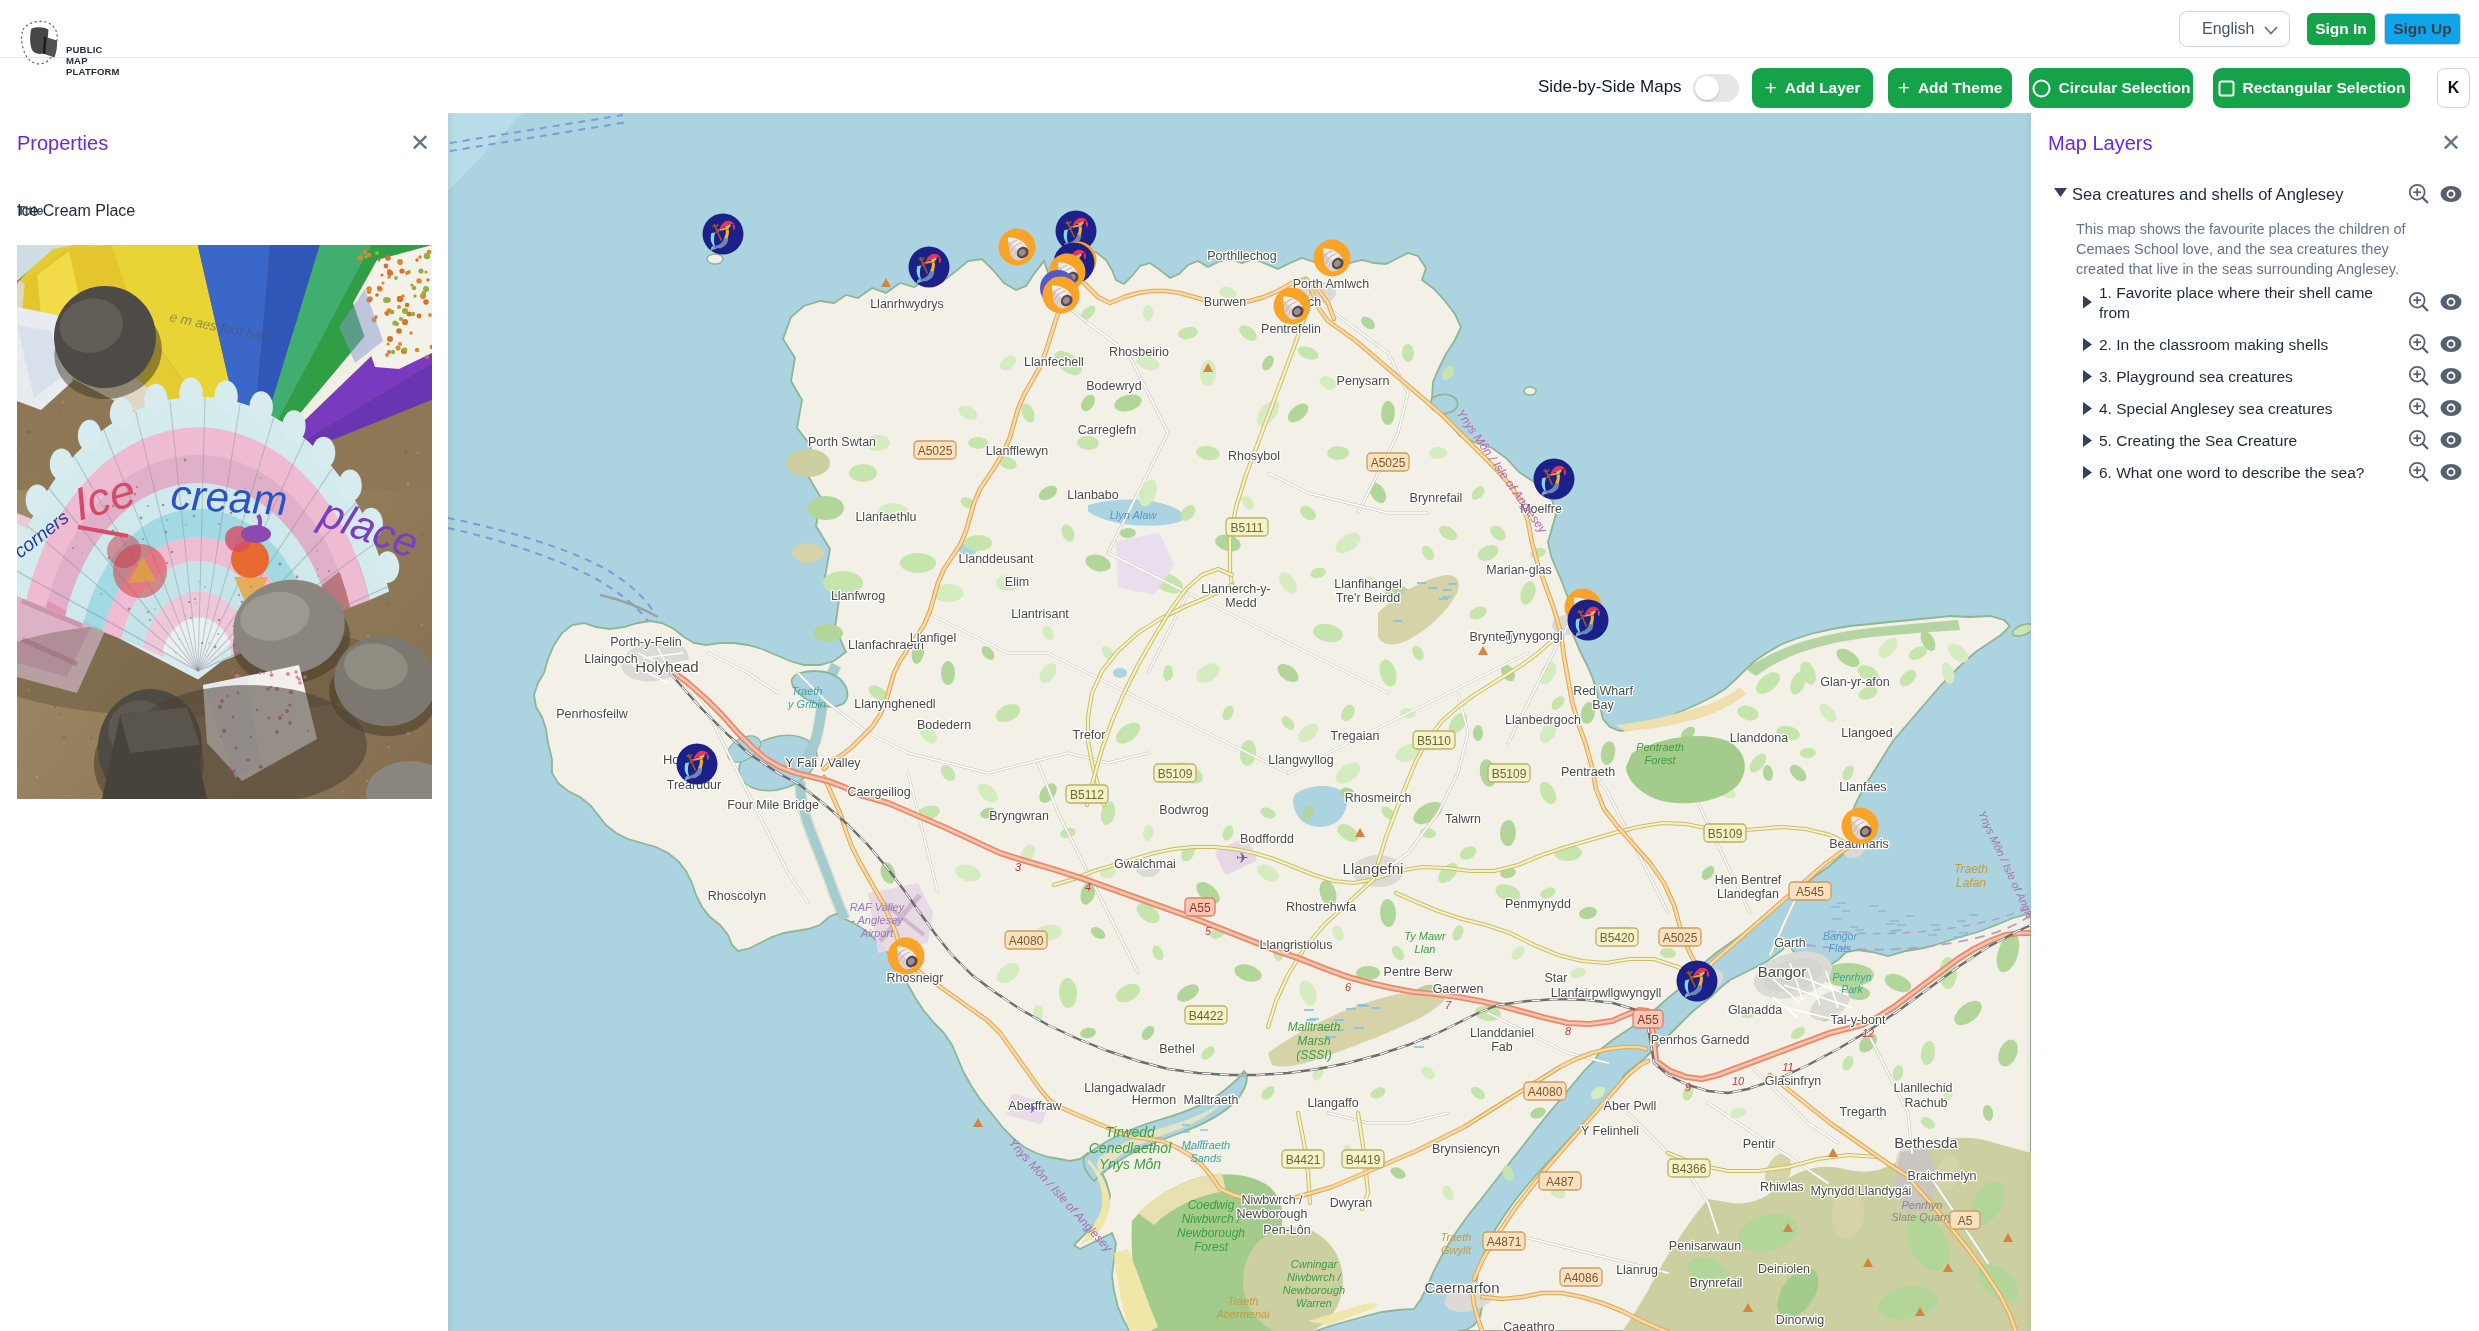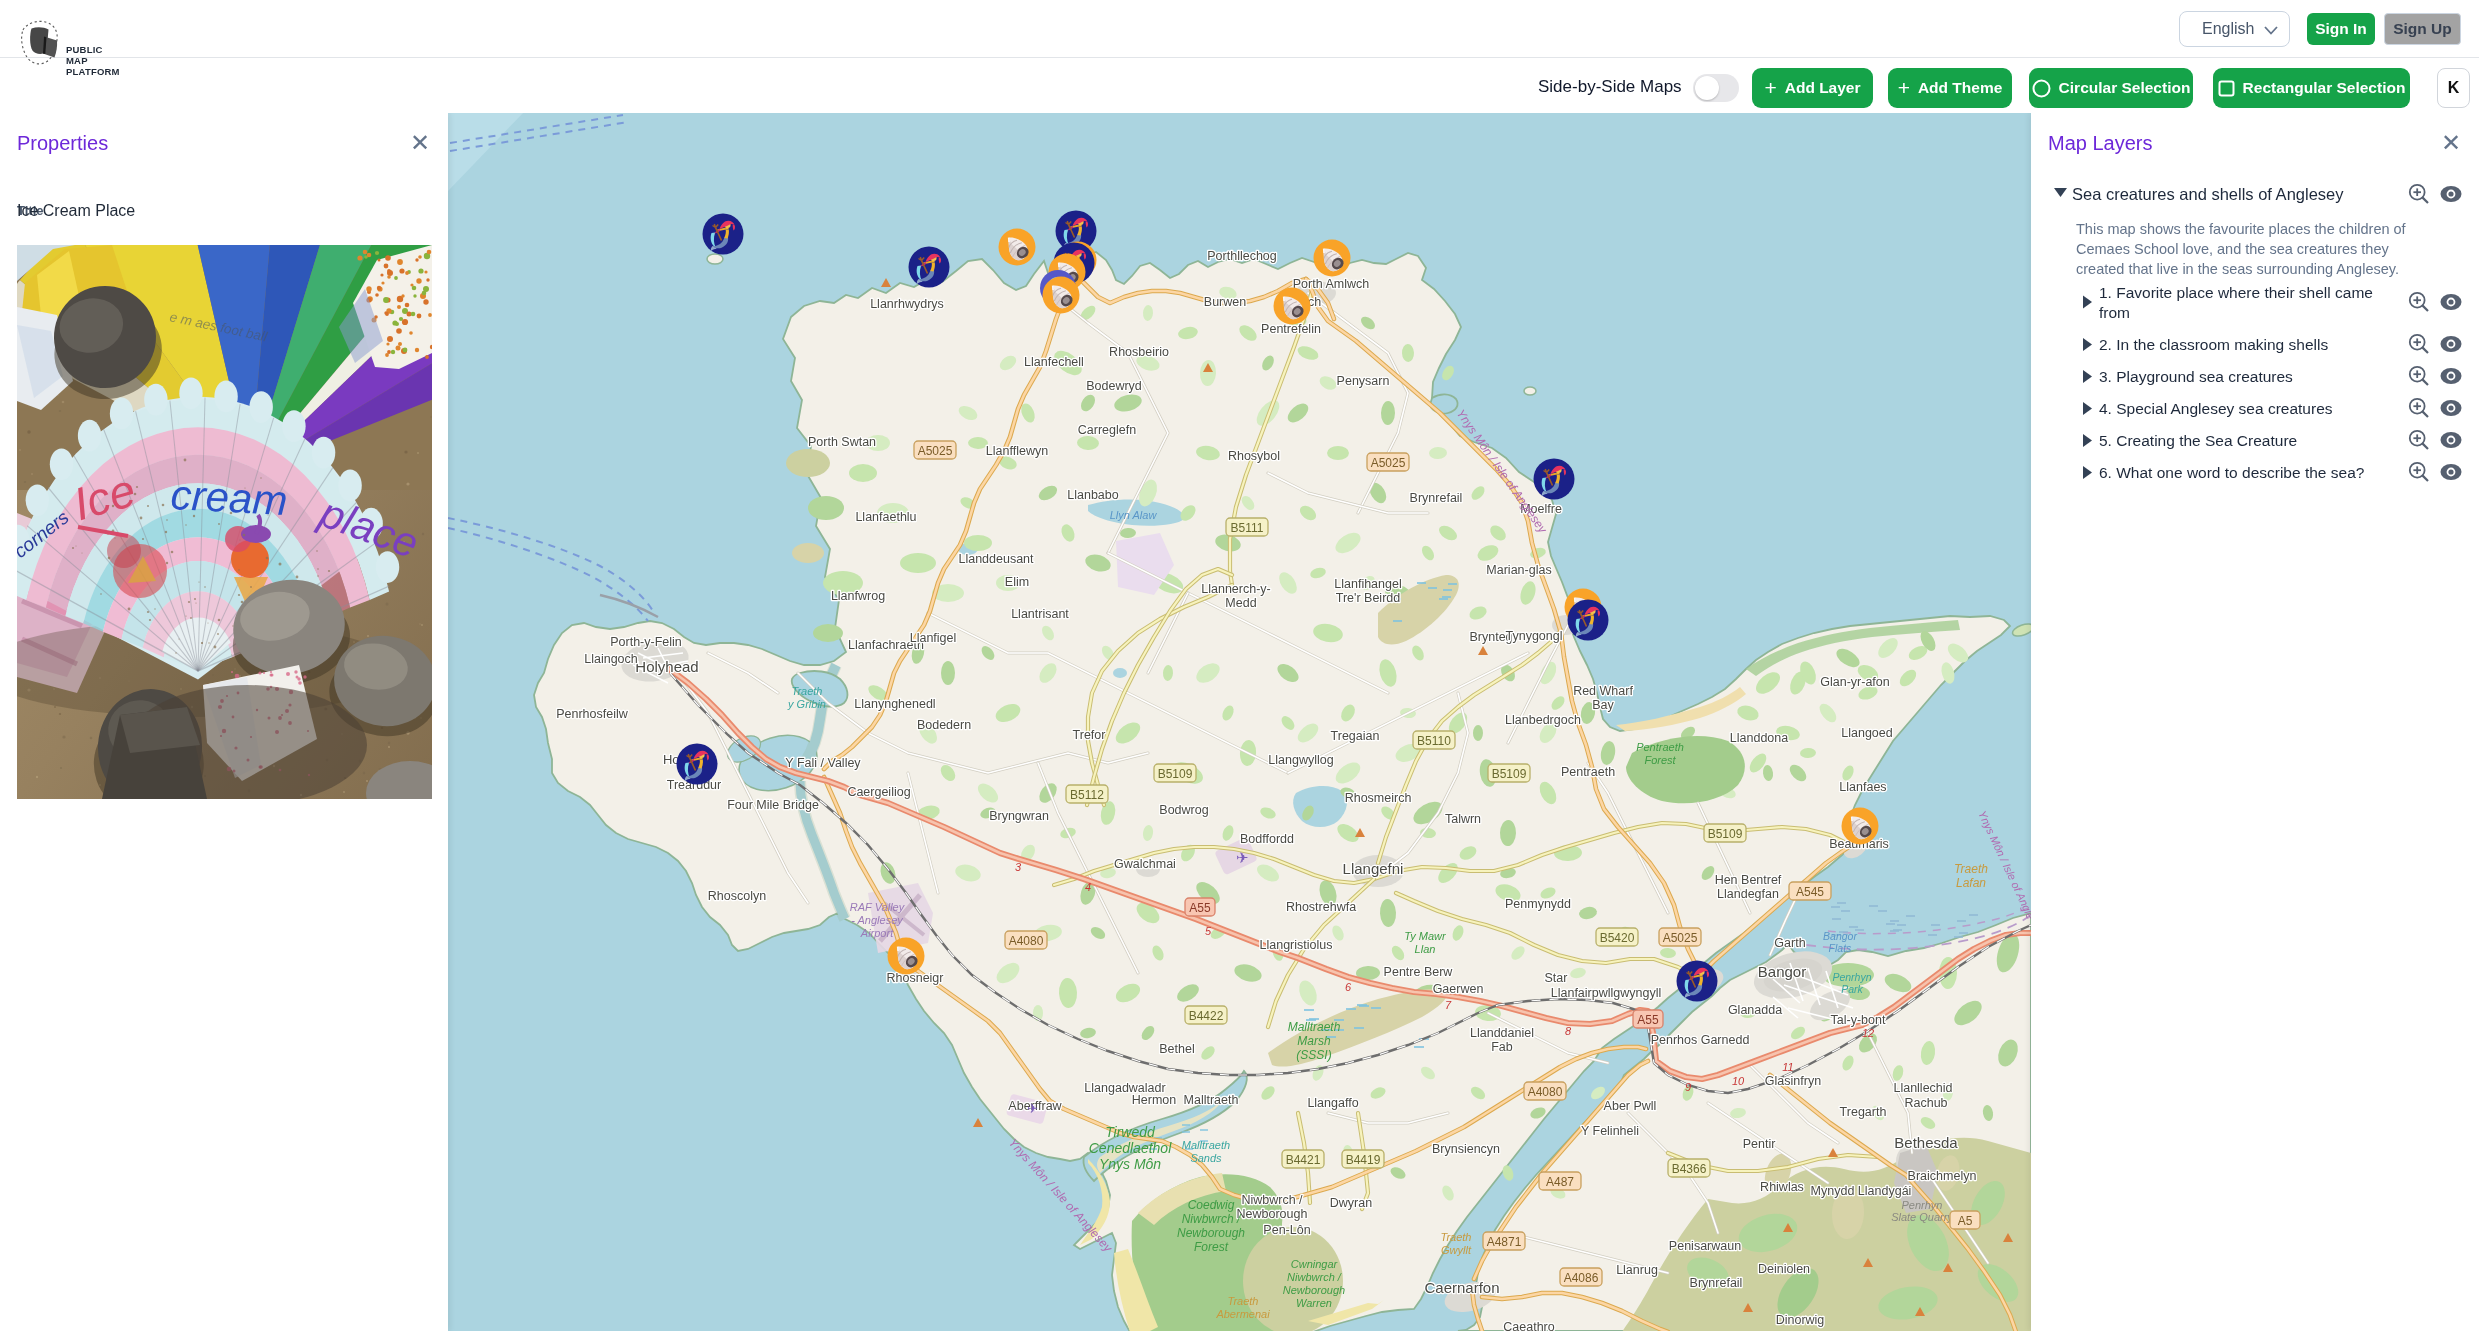--- a/index.html
+++ b/index.html
@@ -5,21 +5,21 @@
 * { margin:0; padding:0; box-sizing:border-box; }
 html,body { width:2479px; height:1331px; overflow:hidden; font-family:"Liberation Sans", sans-serif; background:#fff; }
 .navbar { position:absolute; left:0; top:0; width:2479px; height:58px; background:#fff; border-bottom:1px solid #e2e5e9; z-index:50; }
 .logo { position:absolute; left:17px; top:6px; display:flex; align-items:center; }
 .logotext { font-size:9.5px; font-weight:700; color:#1f2937; line-height:1.18; margin-left:5px; letter-spacing:.2px;margin-top:38px; }
 .nav-items { position:absolute; left:758px; top:4px; height:58px; display:flex; align-items:center; gap:33px; }
 .nav-items span { font-size:17px; color:#5b6472; }
 .lang { position:absolute; left:2179px; top:11px; width:111px; height:36px; border:1px solid #cbd5e1; border-radius:8px; background:#fff; color:#475569; font-size:16px; display:flex; align-items:center; padding-left:22px; }
 .lang .chev { position:absolute; right:11px; top:14px; }
 .btn-signin { position:absolute; left:2307px; top:13px; width:68px; height:32px; background:#15a349; border-radius:6px; color:#fff; font-size:15.5px; font-weight:700; display:flex; align-items:center; justify-content:center; }
-.btn-signup { position:absolute; left:2384px; top:13px; width:77px; height:32px; background:#a3a3a3; border:1px solid #cbd5e1; border-radius:4px; color:#374151; font-size:15.5px; font-weight:700; display:flex; align-items:center; justify-content:center; }
+.btn-signup { position:absolute; left:2384px; top:13px; width:77px; height:32px; background:#0ea5e9; border:1px solid #cbd5e1; border-radius:4px; color:#374151; font-size:15.5px; font-weight:700; display:flex; align-items:center; justify-content:center; }
 .toolbar { position:absolute; left:0; top:58px; width:2479px; height:55px; background:#fff; z-index:40;}
 .sbs { position:absolute; left:1538px; top:19px; font-size:17px; color:#0f172a; white-space:nowrap; }
 .toggle { position:absolute; left:1693px; top:16px; width:46px; height:28px; background:#e7e7ea; border-radius:14px; }
 .toggle .knob { position:absolute; left:2px; top:2px; width:24px; height:24px; background:#fff; border-radius:50%; box-shadow:0 1px 2px rgba(0,0,0,.22); }
 .gbtn { position:absolute; top:10px; height:40px; background:#15a349; border-radius:9px; color:#fff; font-size:15.5px; font-weight:700; display:flex; align-items:center; justify-content:center; gap:8px; white-space:nowrap; }
 .kbtn { position:absolute; left:2437px; top:10px; width:33px; height:40px; background:#fff; border:1px solid #d1d5db; border-radius:8px; color:#111; font-size:16px; font-weight:700; display:flex; align-items:center; justify-content:center; }
 .content { position:absolute; left:0; top:113px; width:2479px; height:1218px; }
 .mapwrap { position:absolute; left:448px; top:0; width:1583px; height:1218px; overflow:hidden; }
 .panel-left { position:absolute; left:0; top:0; width:448px; height:1218px; background:#fff; box-shadow:2px 0 6px rgba(0,0,0,.08); }
 .panel-right { position:absolute; left:2031px; top:0; width:448px; height:1218px; background:#fff; box-shadow:-2px 0 6px rgba(0,0,0,.08); }

